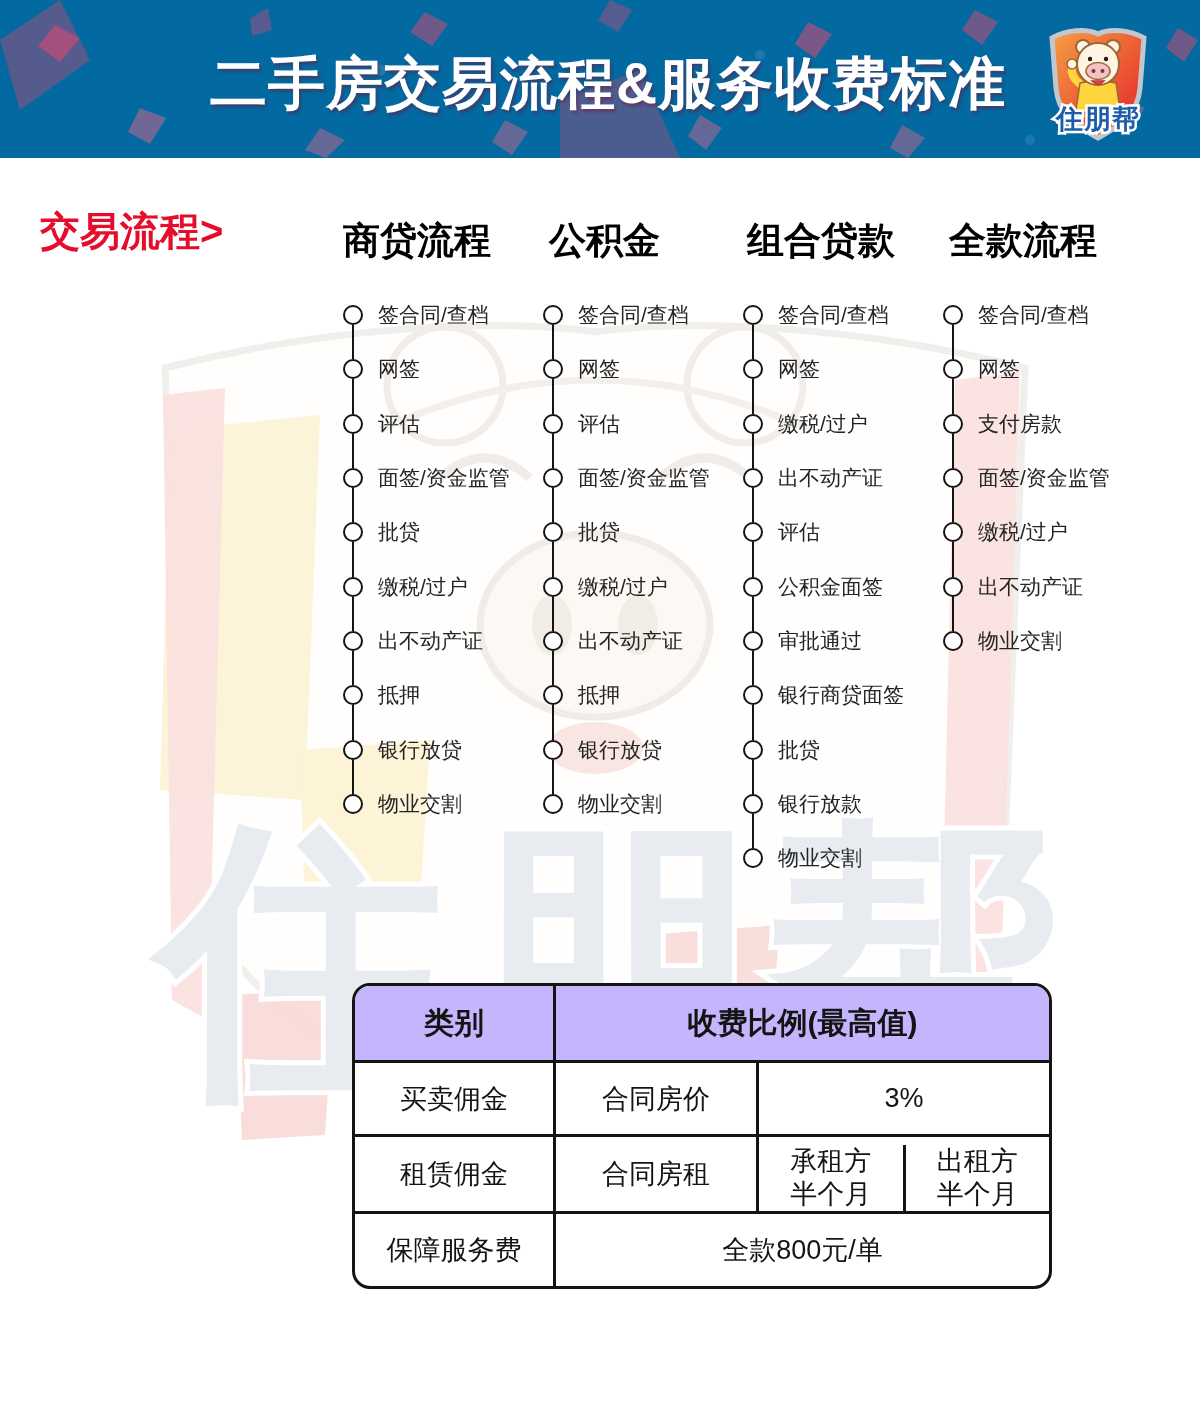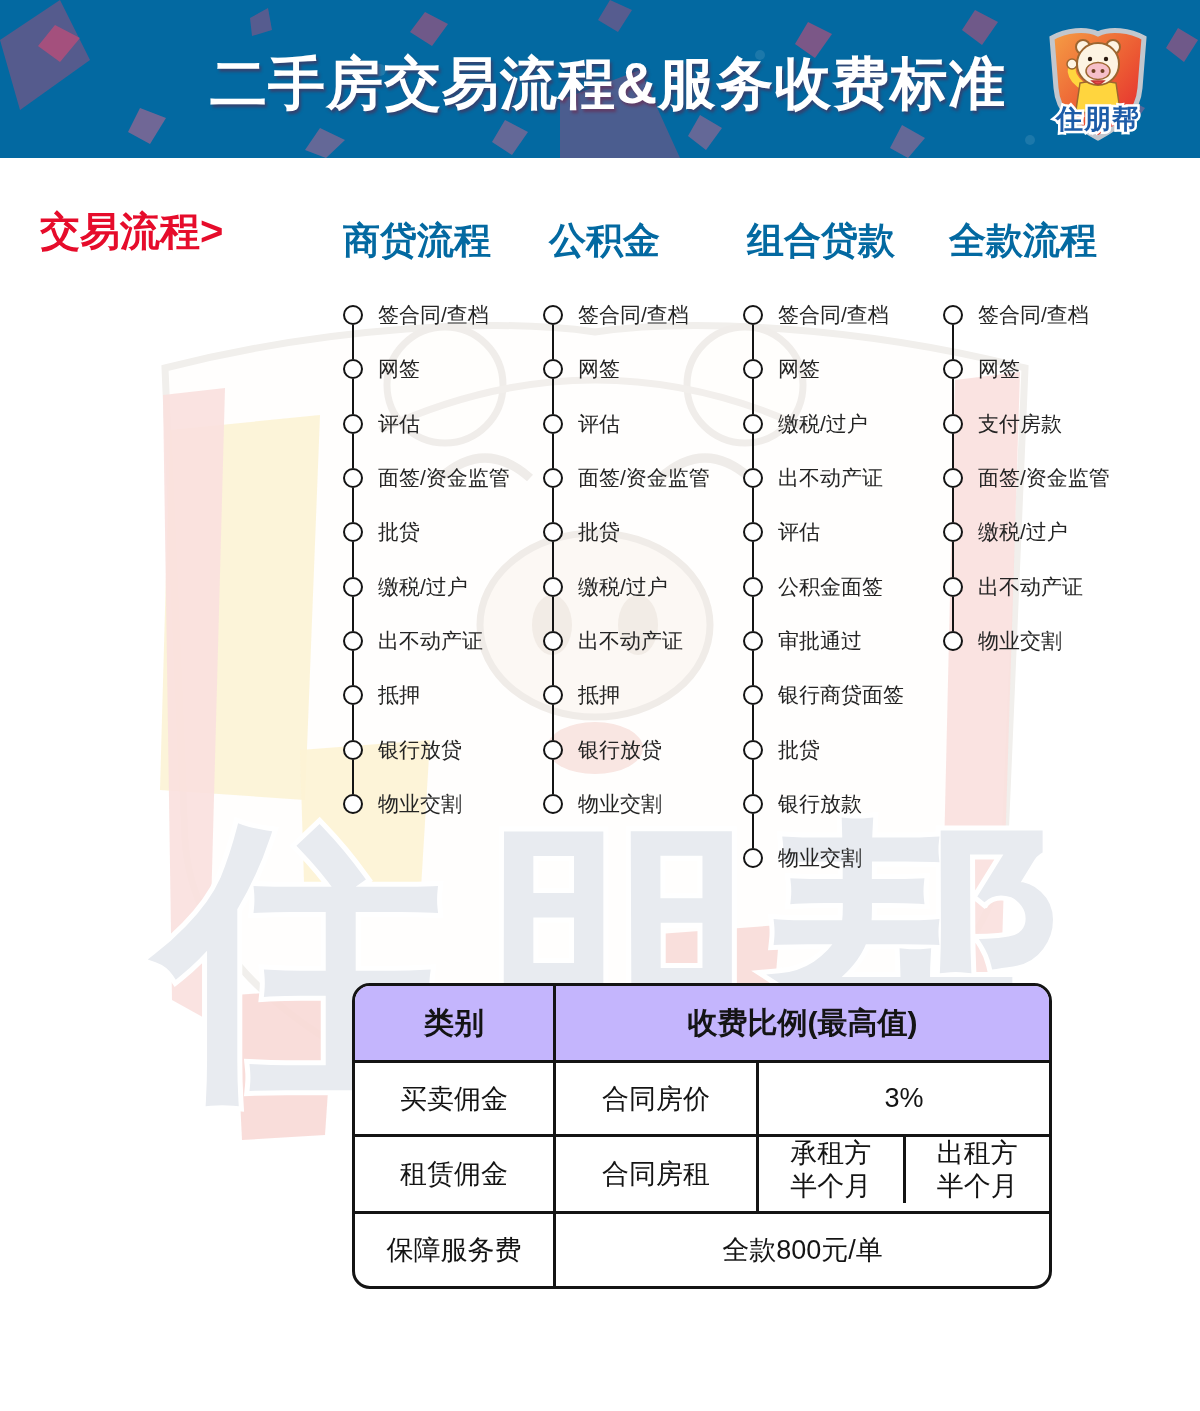--- a/index.html
+++ b/index.html
@@ -16,21 +16,21 @@
     text-shadow:2px 3px 3px rgba(130,5,35,.38);
   }
   .logo{position:absolute;left:1042px;top:24px;width:112px;height:120px;}
   
   .watermark{position:absolute;left:0;top:0;width:1200px;height:1411px;z-index:0;}
   
   .section-label{position:absolute;margin:0;font-size:40px;font-weight:900;color:#E60C2B;white-space:nowrap;z-index:2;}
   .flow-label{left:40px;top:204px;}
   .fee-label{left:40px;top:980px;}
   
-  .col-title{position:absolute;top:216px;margin:0;font-size:37px;font-weight:800;color:#0369a1;white-space:nowrap;z-index:2;}
+  .col-title{position:absolute;top:216px;margin:0;font-size:37px;font-weight:800;color:#000000;white-space:nowrap;z-index:2;}
   .t1{left:343px}.t2{left:549px}.t3{left:747px}.t4{left:949px}
   
   .timeline{position:absolute;top:305px;z-index:2;}
   .c1{left:343px}.c2{left:543px}.c3{left:743px}.c4{left:943px}
   .step{position:relative;height:54.33px;}
   .step:last-child{height:26px;}
   .step + .step::before{
     content:"";position:absolute;left:9px;top:-34.33px;width:2px;height:34.33px;background:#141414;
   }
   .dot{
@@ -49,21 +49,21 @@
   .frow + .frow{border-top:3px solid #141414;}
   .fhead{height:74px;background:#c4b5fd;font-weight:800;font-size:30px;}
   .r1{height:74px;font-size:27px;}
   .r2{height:77px;font-size:27px;}
   .r3{height:75px;font-size:27px;}
   .fcell{display:flex;align-items:center;justify-content:center;text-align:center;box-sizing:border-box;}
   .fcell + .fcell{border-left:3px solid #141414;}
   .w1{width:198px;flex:none;}
   .w2{width:203px;flex:none;}
   .w3{flex:1;}
-  .split{padding:0;align-items:flex-start;}
+  .split{padding:0;align-items:flex-end;}
   .half{flex:1;display:flex;flex-direction:column;align-items:center;justify-content:center;line-height:33px;}
   .half + .half{border-left:3px solid #141414;}
   .stack{flex-direction:column;line-height:34px;}
 </style>
 </head>
 <body>
 
 <div class="page">
 
   <svg class="watermark" viewBox="0 0 1200 1411" aria-hidden="true">

